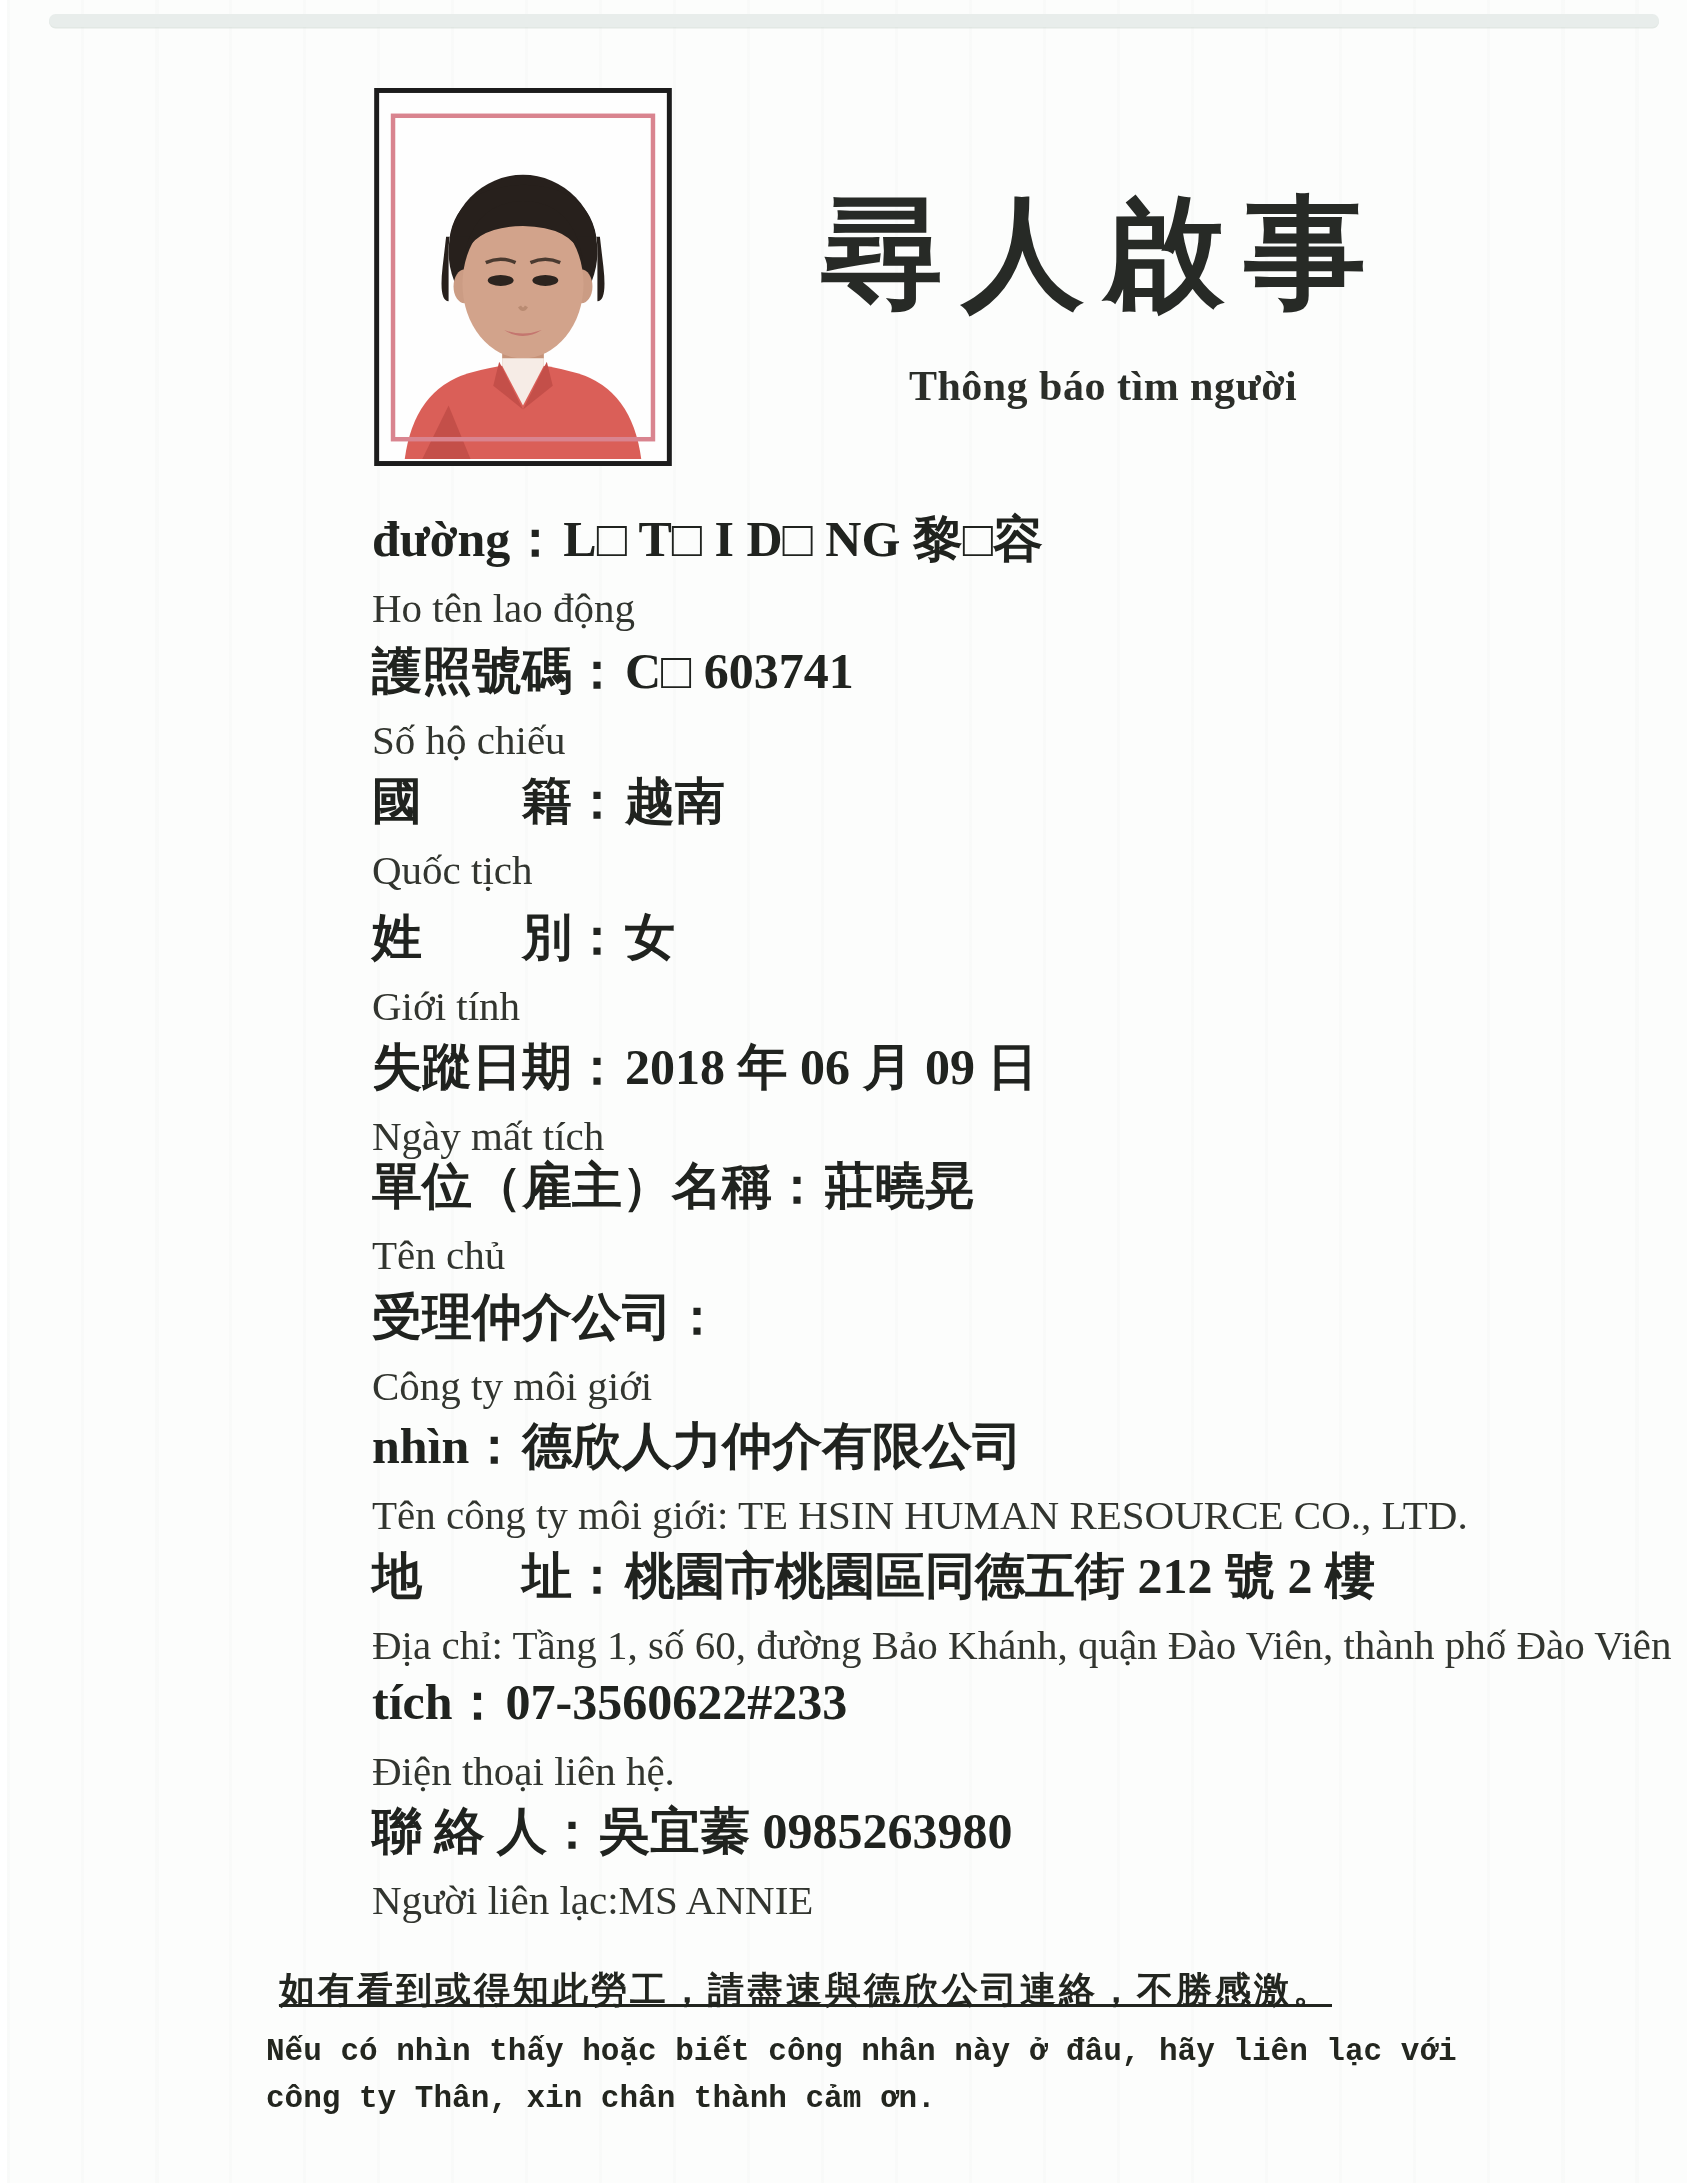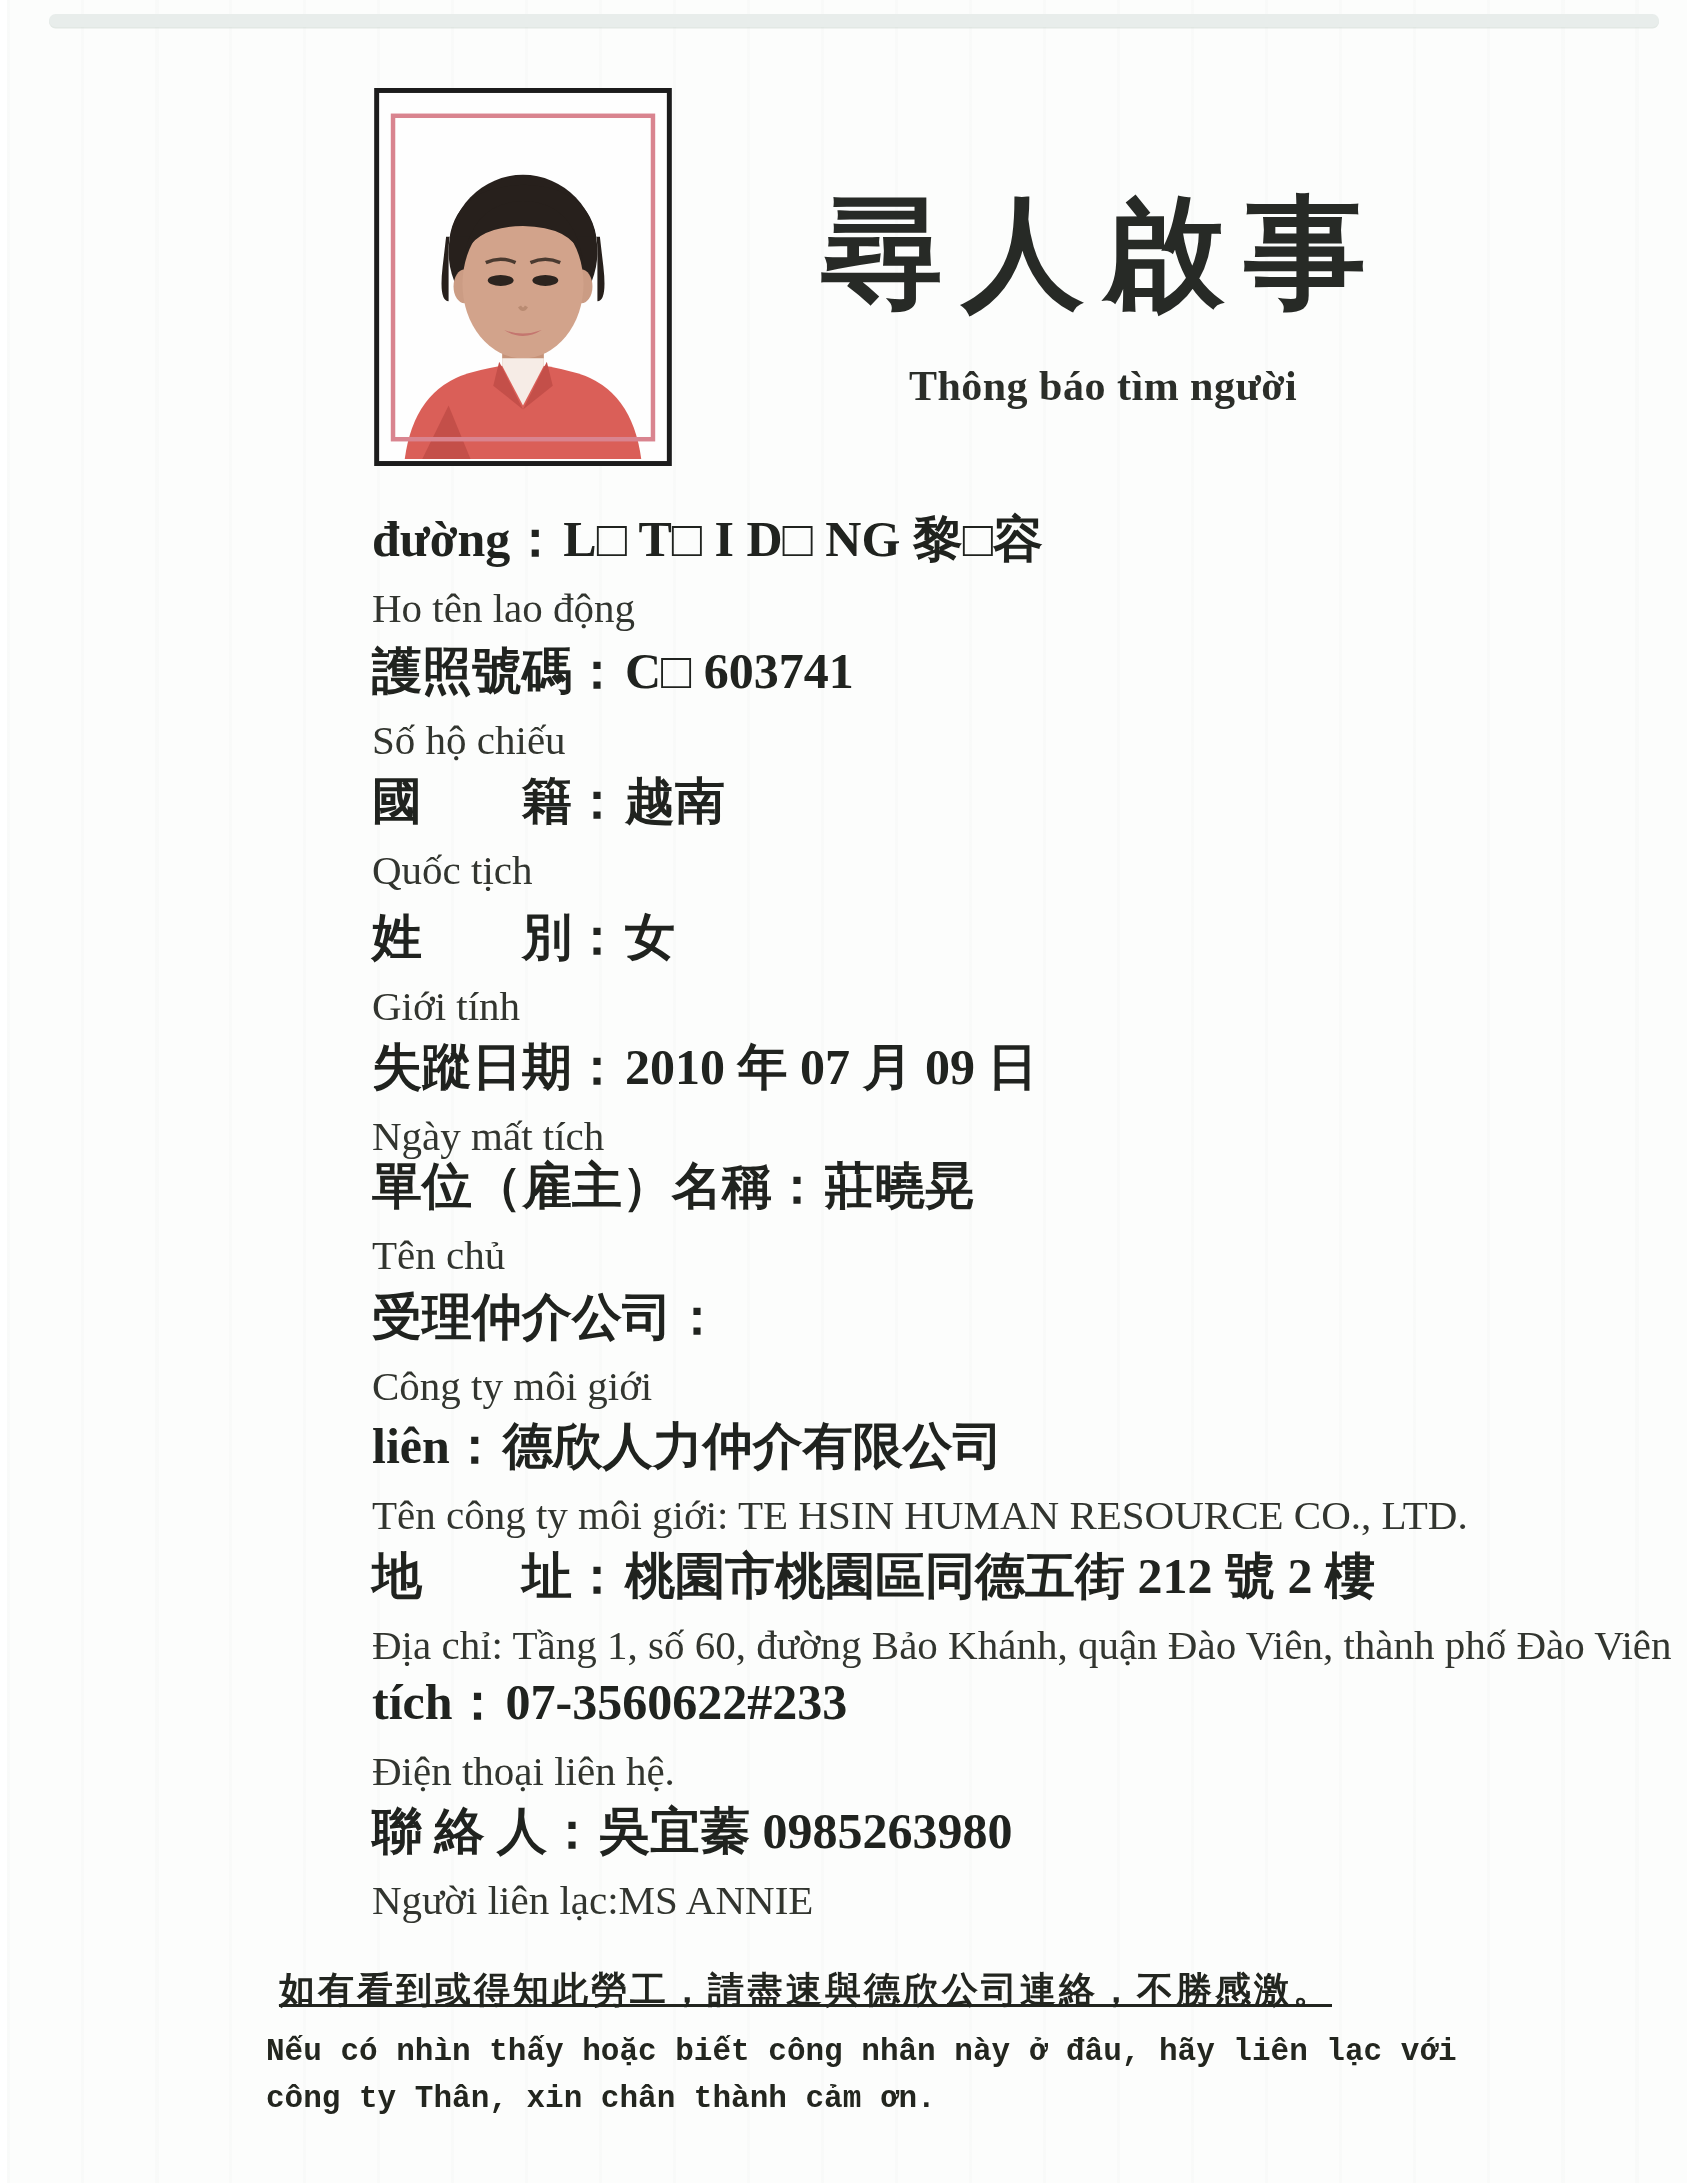--- a/index.html
+++ b/index.html
@@ -111,36 +111,36 @@
     <div class="zh"><span>國　　籍：</span><span class="val">越南</span></div>
     <div class="vi">Quốc tịch</div>
   </div>
 
   <div class="row" style="top:909px">
     <div class="zh"><span>姓　　別：</span><span class="val">女</span></div>
     <div class="vi">Giới tính</div>
   </div>
 
   <div class="row" style="top:1039px">
-    <div class="zh"><span>失蹤日期：</span><span class="val">2010 年 07 月 09 日</span></div>
+    <div class="zh"><span>失蹤日期：</span><span class="val">2018 年 06 月 09 日</span></div>
     <div class="vi">Ngày mất tích</div>
   </div>
 
   <div class="row" style="top:1158px">
     <div class="zh"><span>單位（雇主）名稱：</span><span class="val">莊曉晃</span></div>
     <div class="vi">Tên chủ</div>
   </div>
 
   <div class="row" style="top:1289px">
     <div class="zh"><span>受理仲介公司：</span><span class="val"></span></div>
     <div class="vi">Công ty môi giới</div>
   </div>
 
   <div class="row" style="top:1418px">
-    <div class="zh"><span>liên：</span><span class="val">德欣人力仲介有限公司</span></div>
+    <div class="zh"><span>nhìn：</span><span class="val">德欣人力仲介有限公司</span></div>
     <div class="vi">Tên công ty môi giới: TE HSIN HUMAN RESOURCE CO., LTD.</div>
   </div>
 
   <div class="row" style="top:1548px">
     <div class="zh"><span>地　　址：</span><span class="val">桃園市桃園區同德五街 212 號 2 樓</span></div>
     <div class="vi">Địa chỉ: Tầng 1, số 60, đường Bảo Khánh, quận Đào Viên, thành phố Đào Viên</div>
   </div>
 
   <div class="row" style="top:1674px">
     <div class="zh"><span>tích：</span><span class="val">07-3560622#233</span></div>

